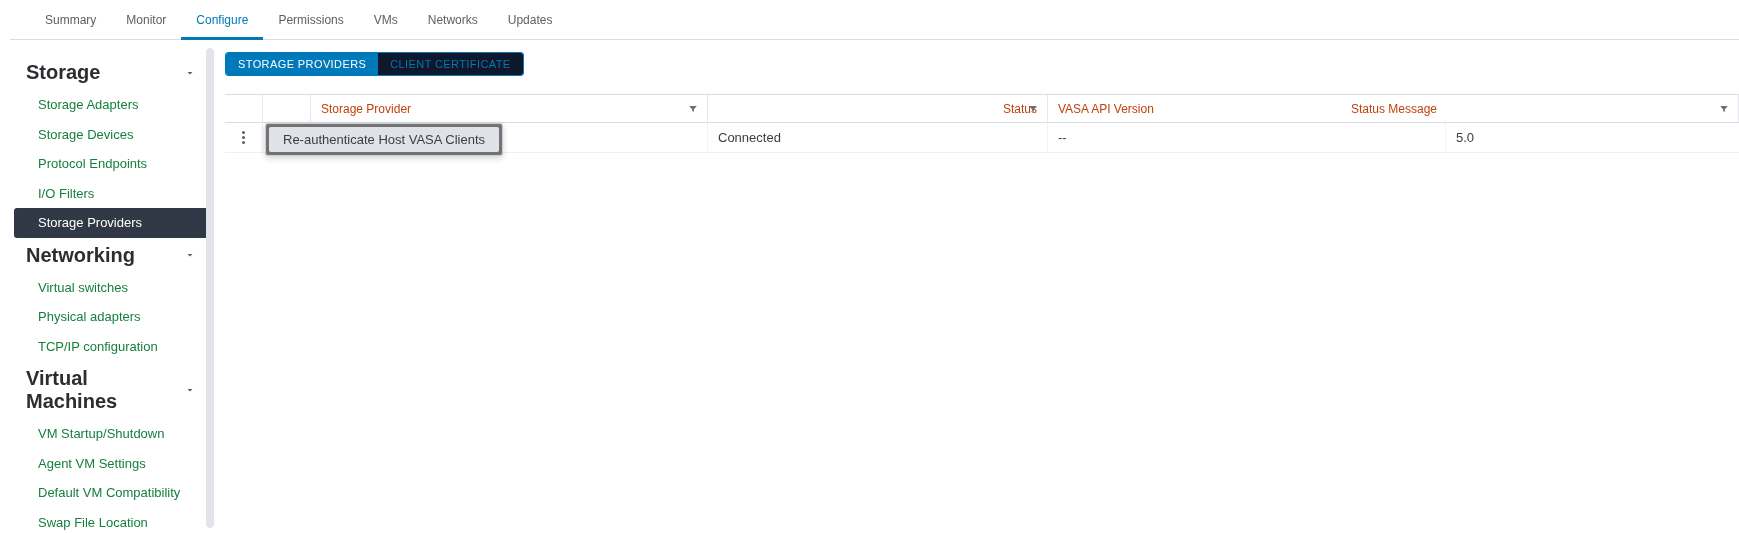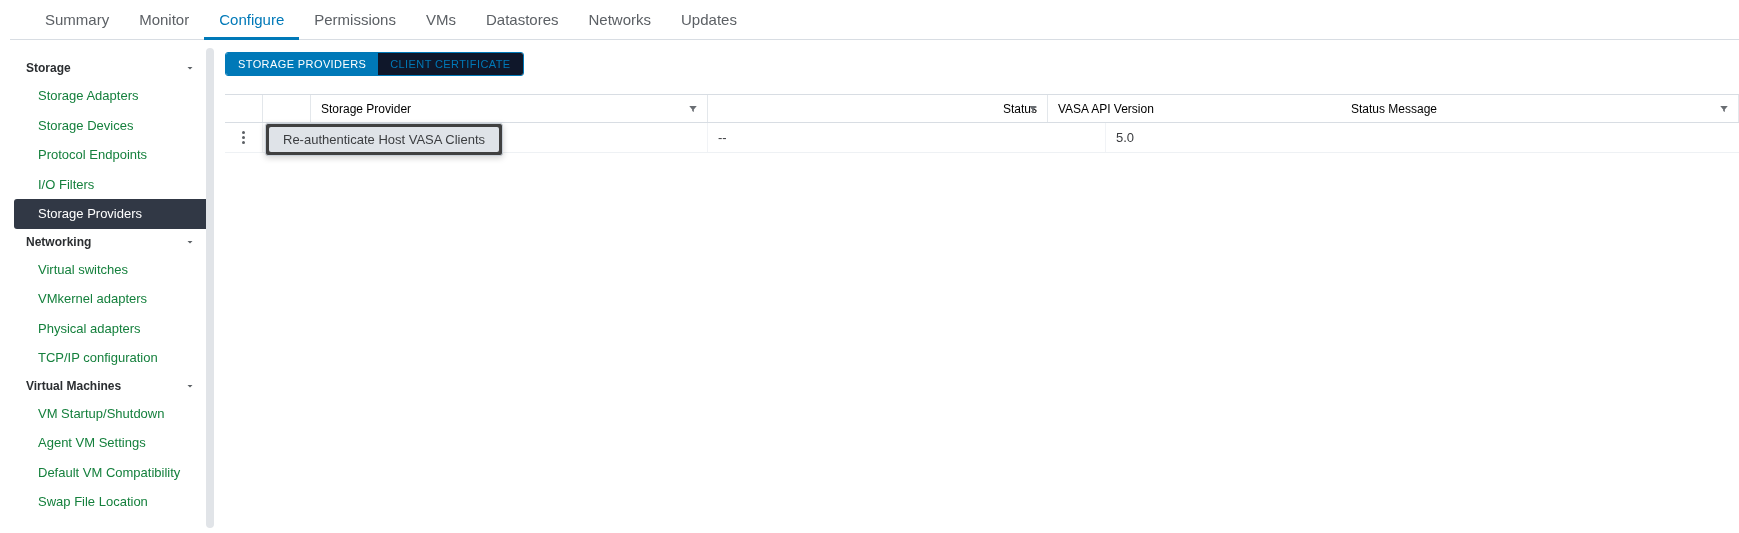--- a/index.html
+++ b/index.html
@@ -21,21 +21,21 @@
     border-bottom: 1px solid #d8dde3;
     height: 40px;
     margin-left: 10px;
   }
   .top-tab {
     padding: 0 15px;
     height: 40px;
     line-height: 40px;
     color: #5c6065;
     cursor: pointer;
-    font-size: 15px;
+    font-size: 12px;
   }
   .top-tab.active {
     color: #0079b8;
     border-bottom: 3px solid #0079b8;
     font-weight: 500;
   }
 
   
   .content {
     display: flex;
@@ -58,21 +58,21 @@
     background: #e1e4e8;
     border-radius: 4px;
     height: 480px;
   }
 
   .side-section-header {
     display: flex;
     justify-content: space-between;
     align-items: center;
     padding: 6px 18px 6px 26px;
-    font-size: 12px;
+    font-size: 20px;
     font-weight: 600;
     color: #2b2e31;
     cursor: pointer;
   }
   .chevron-down {
     width: 12px;
     height: 12px;
     display: inline-flex;
     align-items: center;
     justify-content: center;
@@ -131,21 +131,21 @@
   .table-wrap {
     border-top: 1px solid #d8dde3;
     margin-left: 0;
   }
   .thead-row {
     display: flex;
     border-bottom: 1px solid #d8dde3;
     height: 28px;
     align-items: stretch;
     font-size: 12px;
-    color: #000000;
+    color: #c2410c;
   }
   .th {
     display: flex;
     align-items: center;
     padding: 0 10px;
     border-right: 1px solid #e3e7eb;
     position: relative;
     white-space: nowrap;
   }
   .th.actions { width: 38px; border-right:1px solid #e3e7eb;}
@@ -192,21 +192,21 @@
   }
   .kebab span {
     width:3px; height:3px; background:#5c6065; border-radius:50%;
   }
 
   
   .context-menu {
     position: absolute;
     left: 40px;
     top: 0px;
-    background: #404040;
+    background: #737373;
     border: 1px solid #c9d0d8;
     border-radius: 3px;
     box-shadow: 0 2px 6px rgba(0,0,0,0.18);
     z-index: 10;
     padding: 3px;
   }
   .context-item {
     background: #dfe3e8;
     padding: 5px 14px;
     font-size: 13px;
@@ -218,21 +218,20 @@
 </style>
 </head>
 <body>
 
 <div class="top-tabs">
   <div class="top-tab">Summary</div>
   <div class="top-tab">Monitor</div>
   <div class="top-tab active">Configure</div>
   <div class="top-tab">Permissions</div>
   <div class="top-tab">VMs</div>
-  <div class="top-tab">Datastores</div>
   <div class="top-tab">Networks</div>
   <div class="top-tab">Updates</div>
 </div>
 
 <div class="content">
 
   <div class="sidebar">
     <div class="sidebar-scroll-indicator"></div>
 
     <div class="side-section-header">
@@ -251,21 +250,20 @@
 
     <div class="side-section-header">
       <span>Networking</span>
       <span class="chevron-down">
         <svg viewBox="0 0 24 24">
             <path d="M7 10l5 5 5-5z"></path>
           </svg>
       </span>
     </div>
     <div class="side-item">Virtual switches</div>
-    <div class="side-item">VMkernel adapters</div>
     <div class="side-item">Physical adapters</div>
     <div class="side-item">TCP/IP configuration</div>
 
     <div class="side-section-header">
       <span>Virtual Machines</span>
       <span class="chevron-down">
         <svg viewBox="0 0 24 24">
             <path d="M7 10l5 5 5-5z"></path>
           </svg>
       </span>
@@ -318,20 +316,21 @@
       <div class="tbody-row">
         <div class="td actions">
           <div class="kebab">
             <span></span>
               <span></span>
               <span></span>
           </div>
         </div>
         <div class="td expand"></div>
         <div class="td provider"></div>
+        <div class="td status">Connected</div>
         <div class="td message">--</div>
         <div class="td version">5.0</div>
 
         <div class="context-menu">
           <div class="context-item">Re-authenticate Host VASA Clients</div>
         </div>
       </div>
     </div>
   </div>
 </div>

